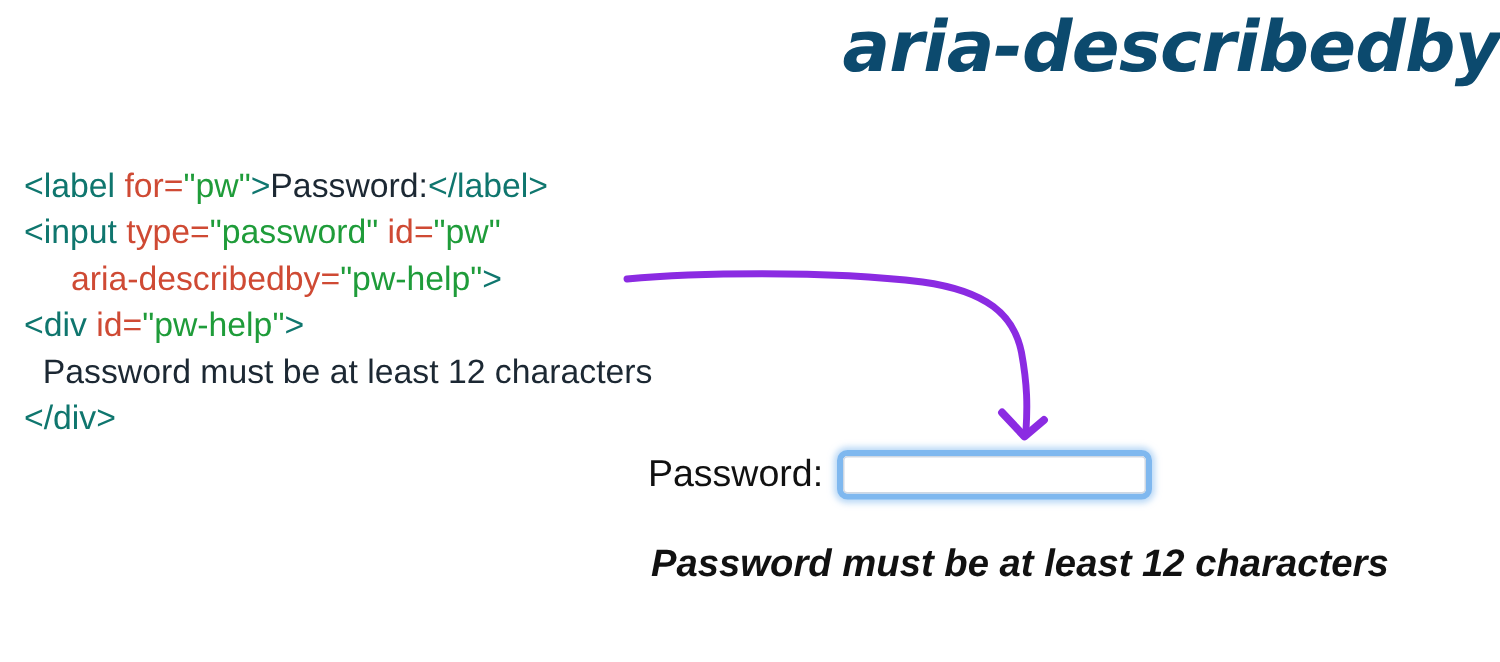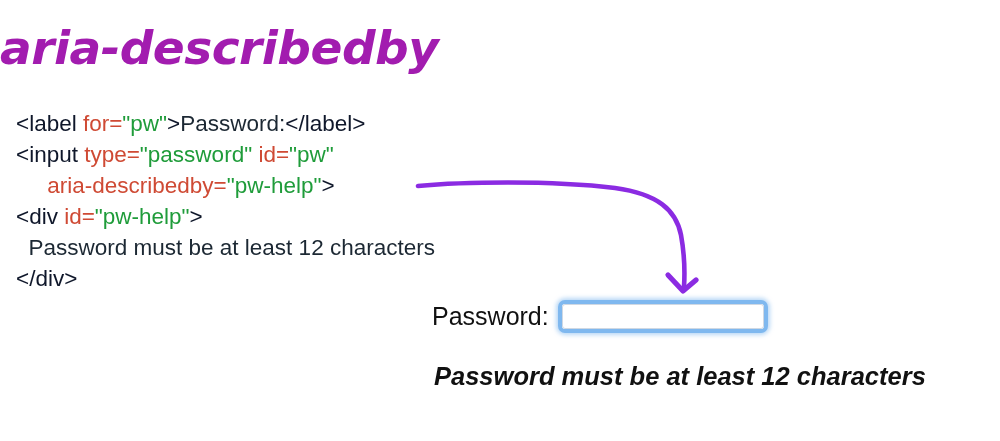--- a/index.html
+++ b/index.html
@@ -15,45 +15,45 @@
     width: 1000px;
     height: 441px;
     background: #ffffff;
     overflow: hidden;
   }
 
   
   #title {
     position: absolute;
     left: 0;
-    top: 20px;
+    top: 4px;
     width: 1000px;
-    text-align: left;
+    text-align: right;
     font-family: "DejaVu Sans", sans-serif;
     font-style: italic;
     font-weight: 700;
     font-size: 47px;
     letter-spacing: -0.5px;
-    color: #a21caf;
+    color: #0c4a6e;
     white-space: nowrap;
   }
 
   
   #code {
     position: absolute;
     left: 16px;
     top: 108px;
     font-family: "Liberation Sans", sans-serif;
     font-size: 22.5px;
     line-height: 31px;
     color: #1c2833;
     white-space: pre;
   }
   #code .ln { display: block; white-space: pre; }
-  .tag  { color: #0f172a; }
+  .tag  { color: #0f766e; }
   .attr { color: #cf4a34; text-align: right; }
   .val  { color: #1f9c3a; }
   .txt  { color: #1c2833; }
 
   
   #arrow {
     position: absolute;
     left: 400px;
     top: 165px;
     width: 330px;

